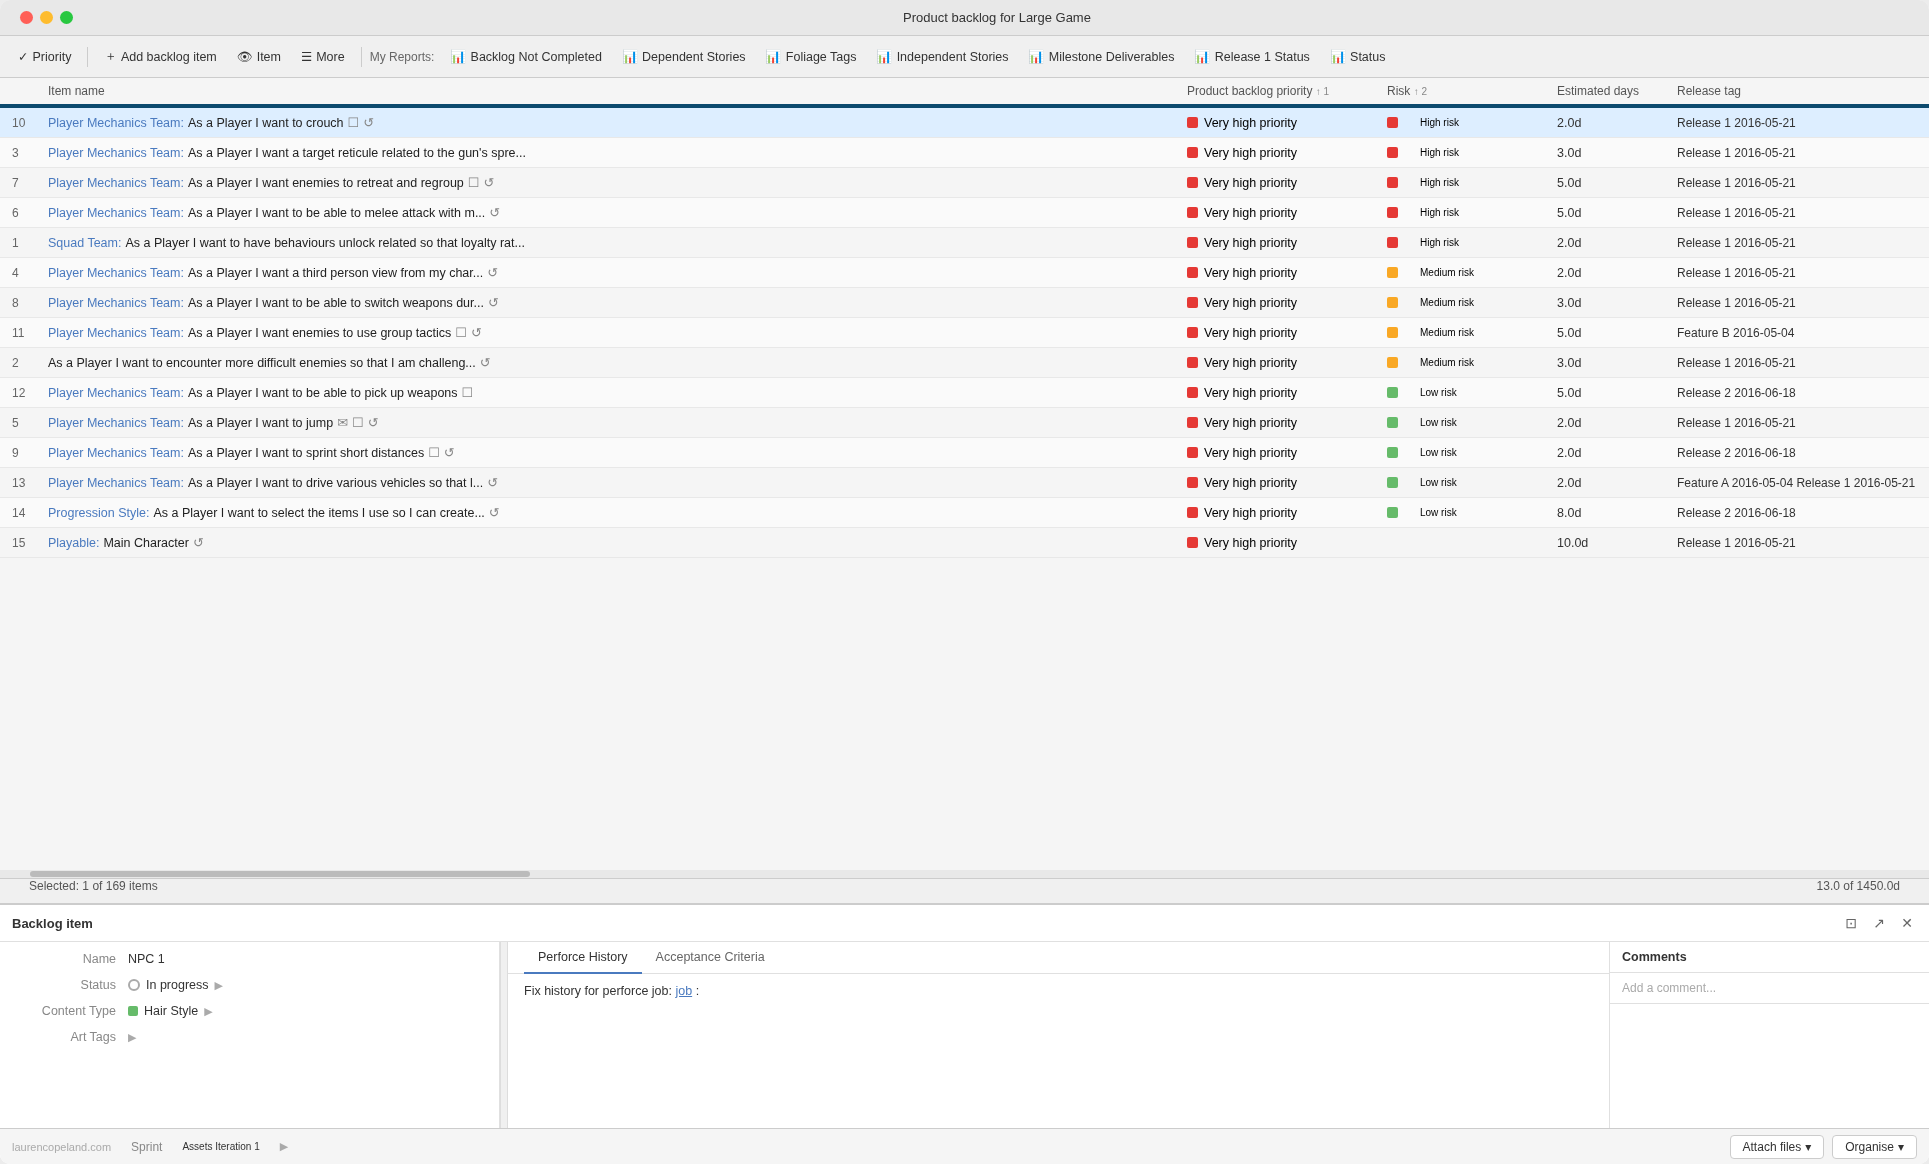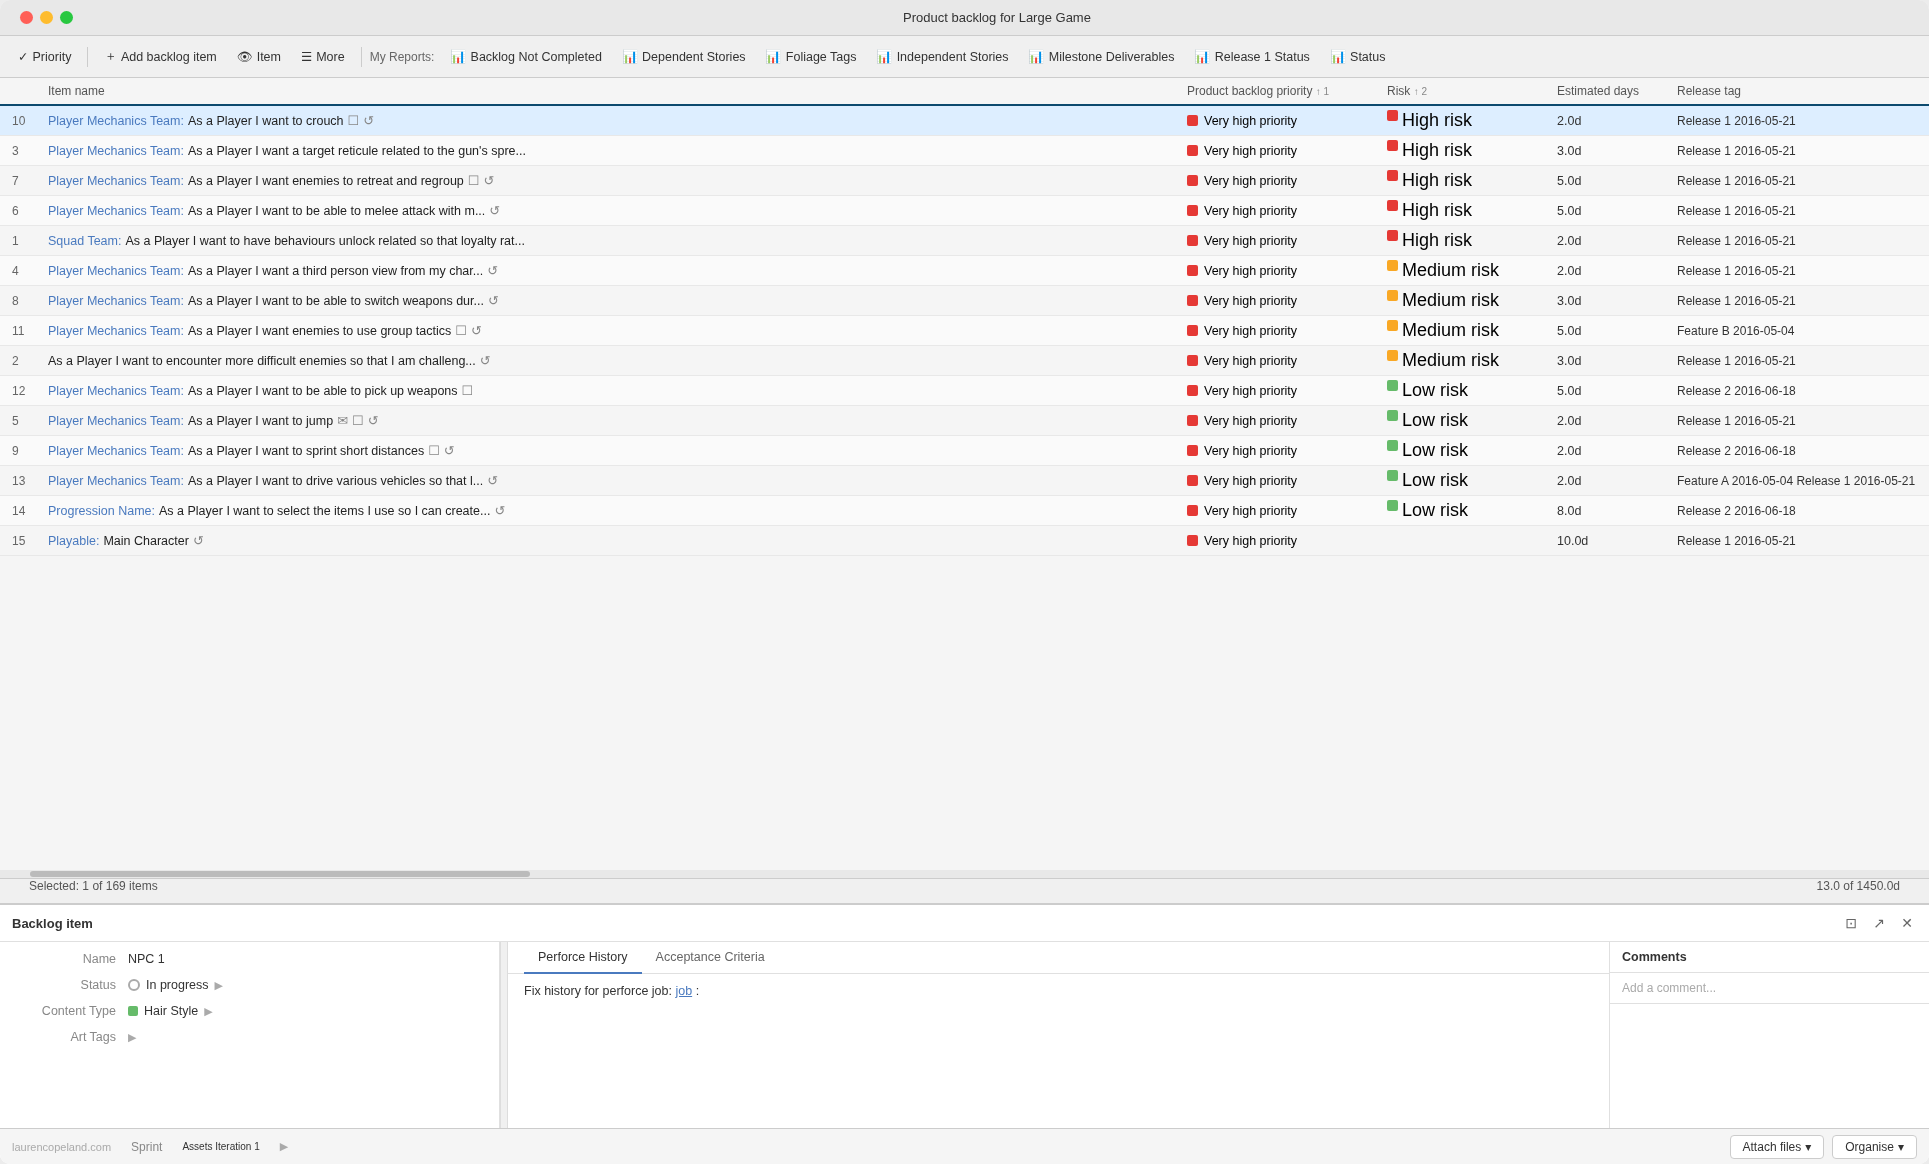--- a/index.html
+++ b/index.html
@@ -82,21 +82,21 @@
     }
     .table-section {
       flex: 1;
       overflow: hidden;
       display: flex;
       flex-direction: column;
     }
     .table-header {
       display: flex;
       background: #f5f5f5;
-      border-bottom: 2px solid #0c4a6e;
+      border-bottom: 4px solid #0c4a6e;
       padding: 6px 0;
       flex-shrink: 0;
     }
     .col-num { width: 40px; flex-shrink: 0; padding-left: 12px; }
     .col-name { flex: 1; min-width: 0; padding-left: 8px; }
     .col-priority { width: 200px; flex-shrink: 0; text-align: left; padding-left: 8px; }
     .col-risk { width: 170px; flex-shrink: 0; text-align: left; padding-left: 8px; }
     .col-days { width: 120px; flex-shrink: 0; text-align: left; padding-left: 8px; }
     .col-release { width: 260px; flex-shrink: 0; padding-left: 8px; }
     .col-header {
@@ -147,23 +147,23 @@
       display: flex;
       align-items: center;
       gap: 6px;
       font-size: 12.5px;
     }
     .row-risk {
       width: 170px;
       flex-shrink: 0;
       padding-left: 8px;
       display: flex;
-      align-items: flex-start;
-      gap: 4px;
-      font-size: 18px;
+      align-items: flex-end;
+      gap: 22px;
+      font-size: 10px;
     }
     .row-days {
       width: 120px;
       flex-shrink: 0;
       padding-left: 8px;
       font-size: 12.5px;
       color: #333;
     }
     .row-release {
       width: 260px;
@@ -702,21 +702,21 @@
             <div class="row-risk">
               <div class="dot dot-green"></div>
               <span>Low risk</span>
             </div>
             <div class="row-days">2.0d</div>
             <div class="row-release">Feature A  2016-05-04   Release 1  2016-05-21</div>
           </div>
           <div class="table-row alt">
             <div class="row-num">14</div>
             <div class="row-name">
-              <span class="team">Progression Name: </span>
+              <span class="team">Progression Style: </span>
               <span>As a Player I want to select the items I use so I can create...</span>
               <span class="icon-small"> ↺</span>
             </div>
             <div class="row-priority">
               <div class="dot dot-red"></div>
               <span>Very high priority</span>
             </div>
             <div class="row-risk">
               <div class="dot dot-green"></div>
               <span>Low risk</span>

